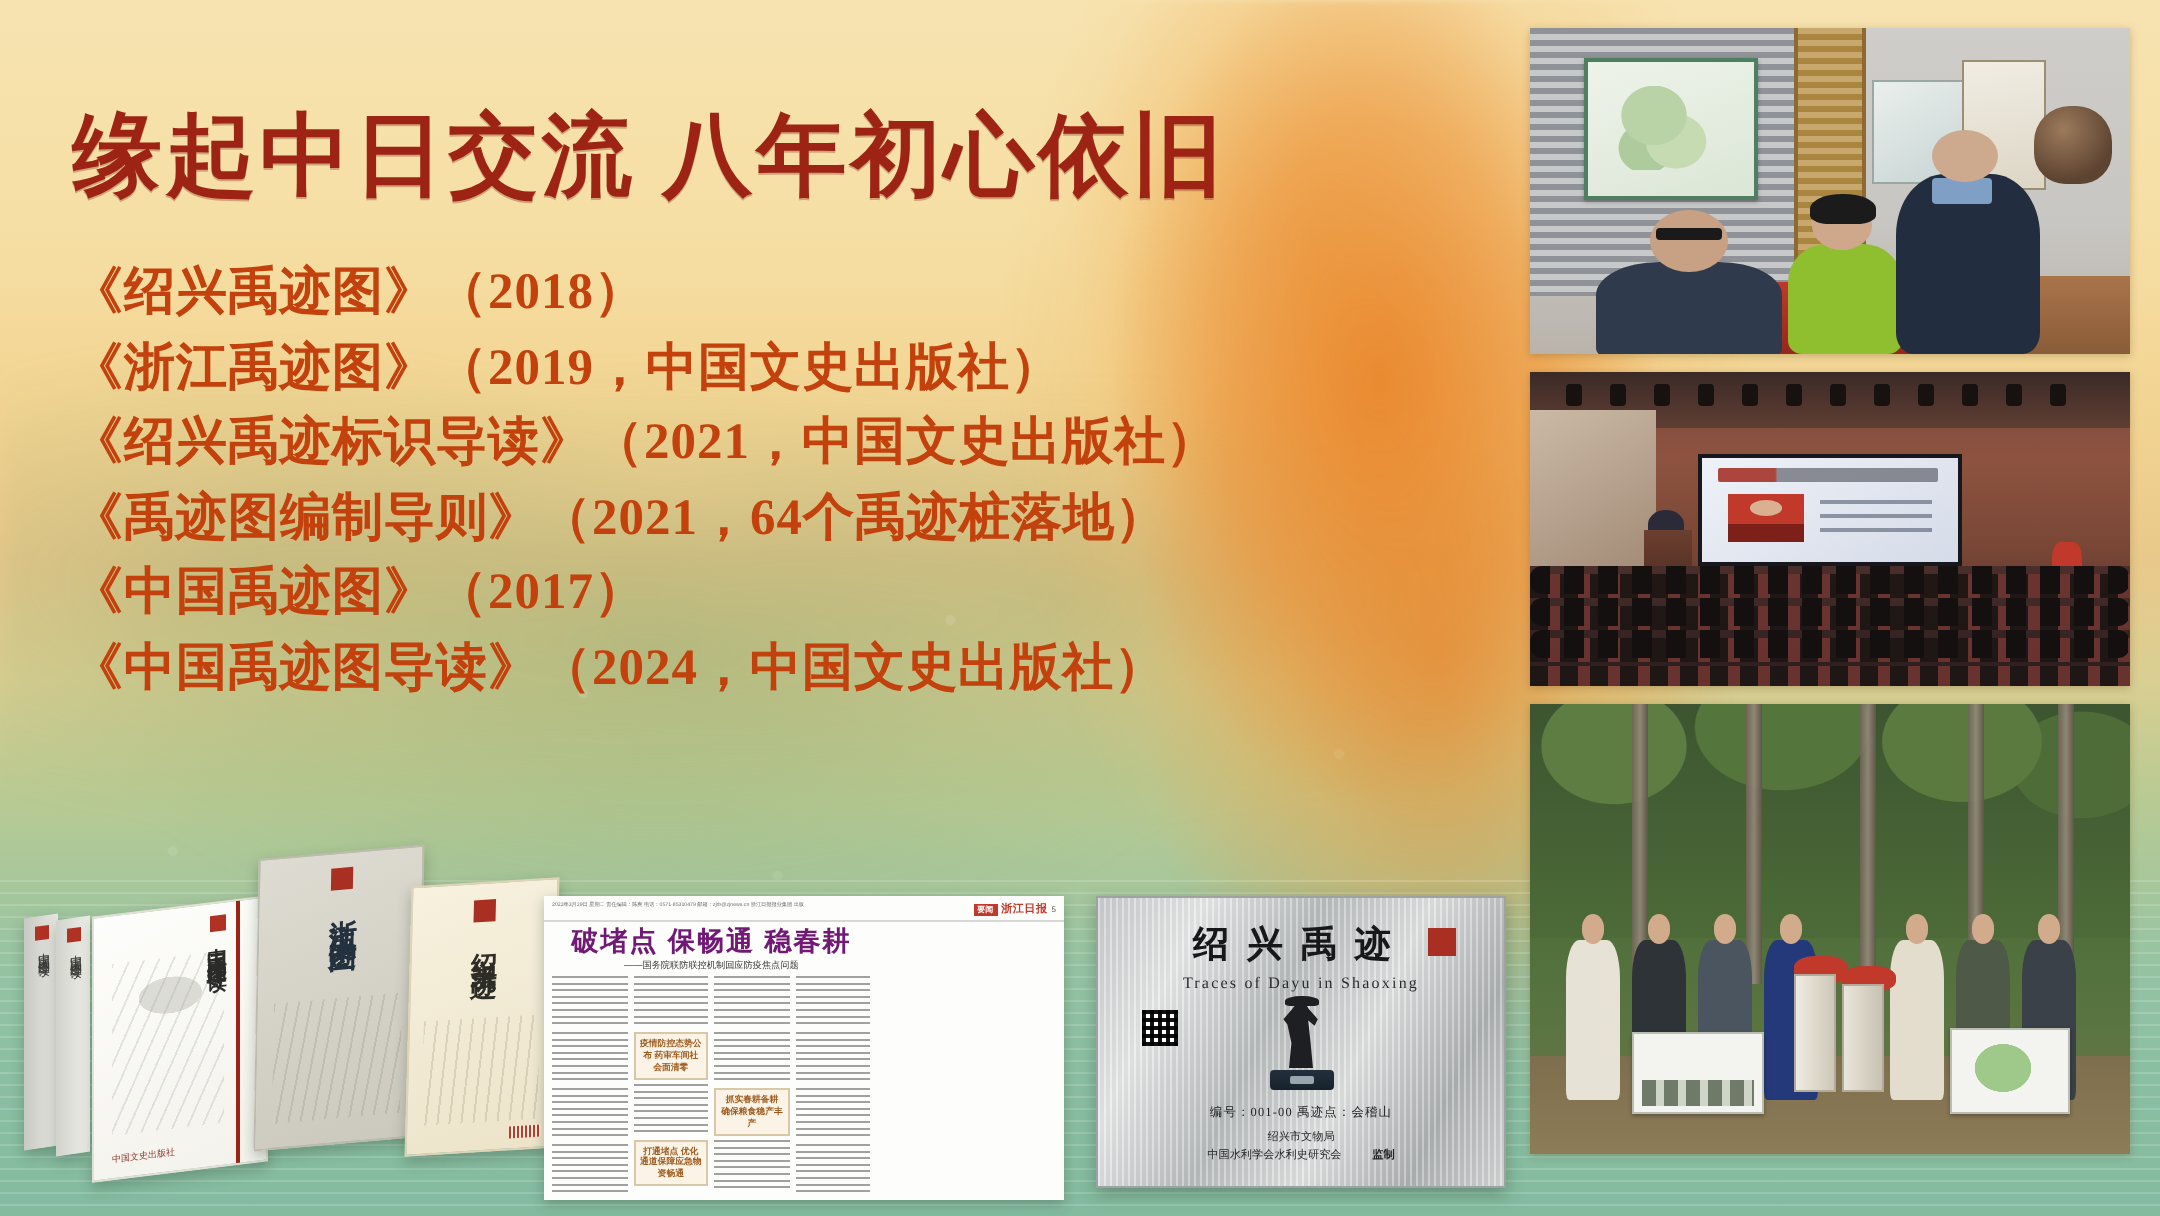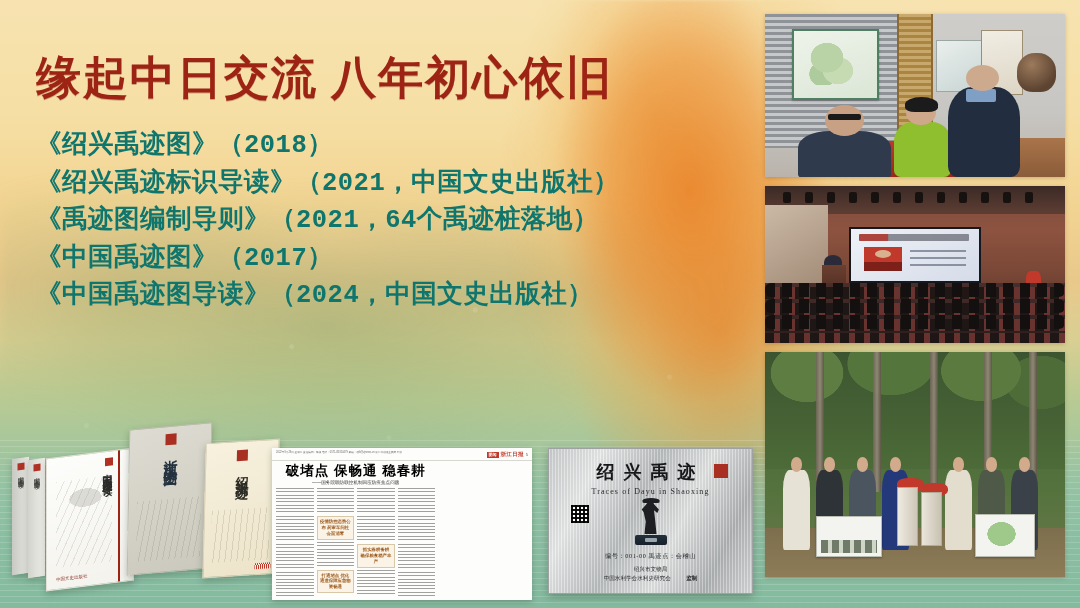--- a/index.html
+++ b/index.html
@@ -89,25 +89,25 @@
     letter-spacing: 2px;
     white-space: nowrap;
     text-shadow: 0 1px 0 rgba(120,28,16,.30);
   }
 
   .book-list {
     margin-top: 22px;
     list-style: none;
   }
   .book-list li {
-    font-family: Liberation Mono, monospace;
+    font-family: Liberation Serif, serif;
     font-size: 25.5px;
     line-height: 37.5px;
     font-weight: 700;
-    color: #0f766e;
+    color: #c2410c;
     white-space: nowrap;
     letter-spacing: .5px;
   }
 
   
   .photo-col {
     position: absolute;
     left: 765px; top: 14px;
     width: 300px;
     display: flex;
@@ -481,21 +481,21 @@
     margin-bottom:3px;
   }
   .np-hl-cols { display:flex; gap:3px; }
   .np-hl-tx {
     flex:1; height:40px;
     background: repeating-linear-gradient(to bottom,
       rgba(60,60,60,.50) 0 1px, transparent 1px 3.4px);
   }
 
   .np-head2 {
-    font-size:13.5px; font-weight:700; color:#000000; text-align:center;
+    font-size:13.5px; font-weight:700; color:#701a75; text-align:center;
     letter-spacing:1px; line-height:1.1;
   }
   .np-sub2 {
     font-size:4.6px; color:#333; text-align:center; margin-top:1.5px;
   }
   .np-grid { display:flex; gap:3px; margin-top:3px; }
   .np-gcol { flex:1; }
   .np-gtx {
     height:26px;
     background: repeating-linear-gradient(to bottom,
@@ -586,20 +586,21 @@
   <div class="bg-layer bg-forest"></div>
   <div class="bg-layer bg-tree"></div>
   <div class="bg-layer bg-speckle"></div>
   <div class="bg-layer bg-water"></div>
 
   <div class="text-col">
     <div class="headline">缘起中日交流  八年初心依旧</div>
 
     <ul class="book-list">
       <li>《绍兴禹迹图》（2018）</li>
+      <li>《浙江禹迹图》（2019，中国文史出版社）</li>
       <li>《绍兴禹迹标识导读》（2021，中国文史出版社）</li>
       <li>《禹迹图编制导则》（2021，64个禹迹桩落地）</li>
       <li>《中国禹迹图》（2017）</li>
       <li>《中国禹迹图导读》（2024，中国文史出版社）</li>
     </ul>
   </div>
 
   <div class="photo-col">
 
     <div class="photo ph-museum">

